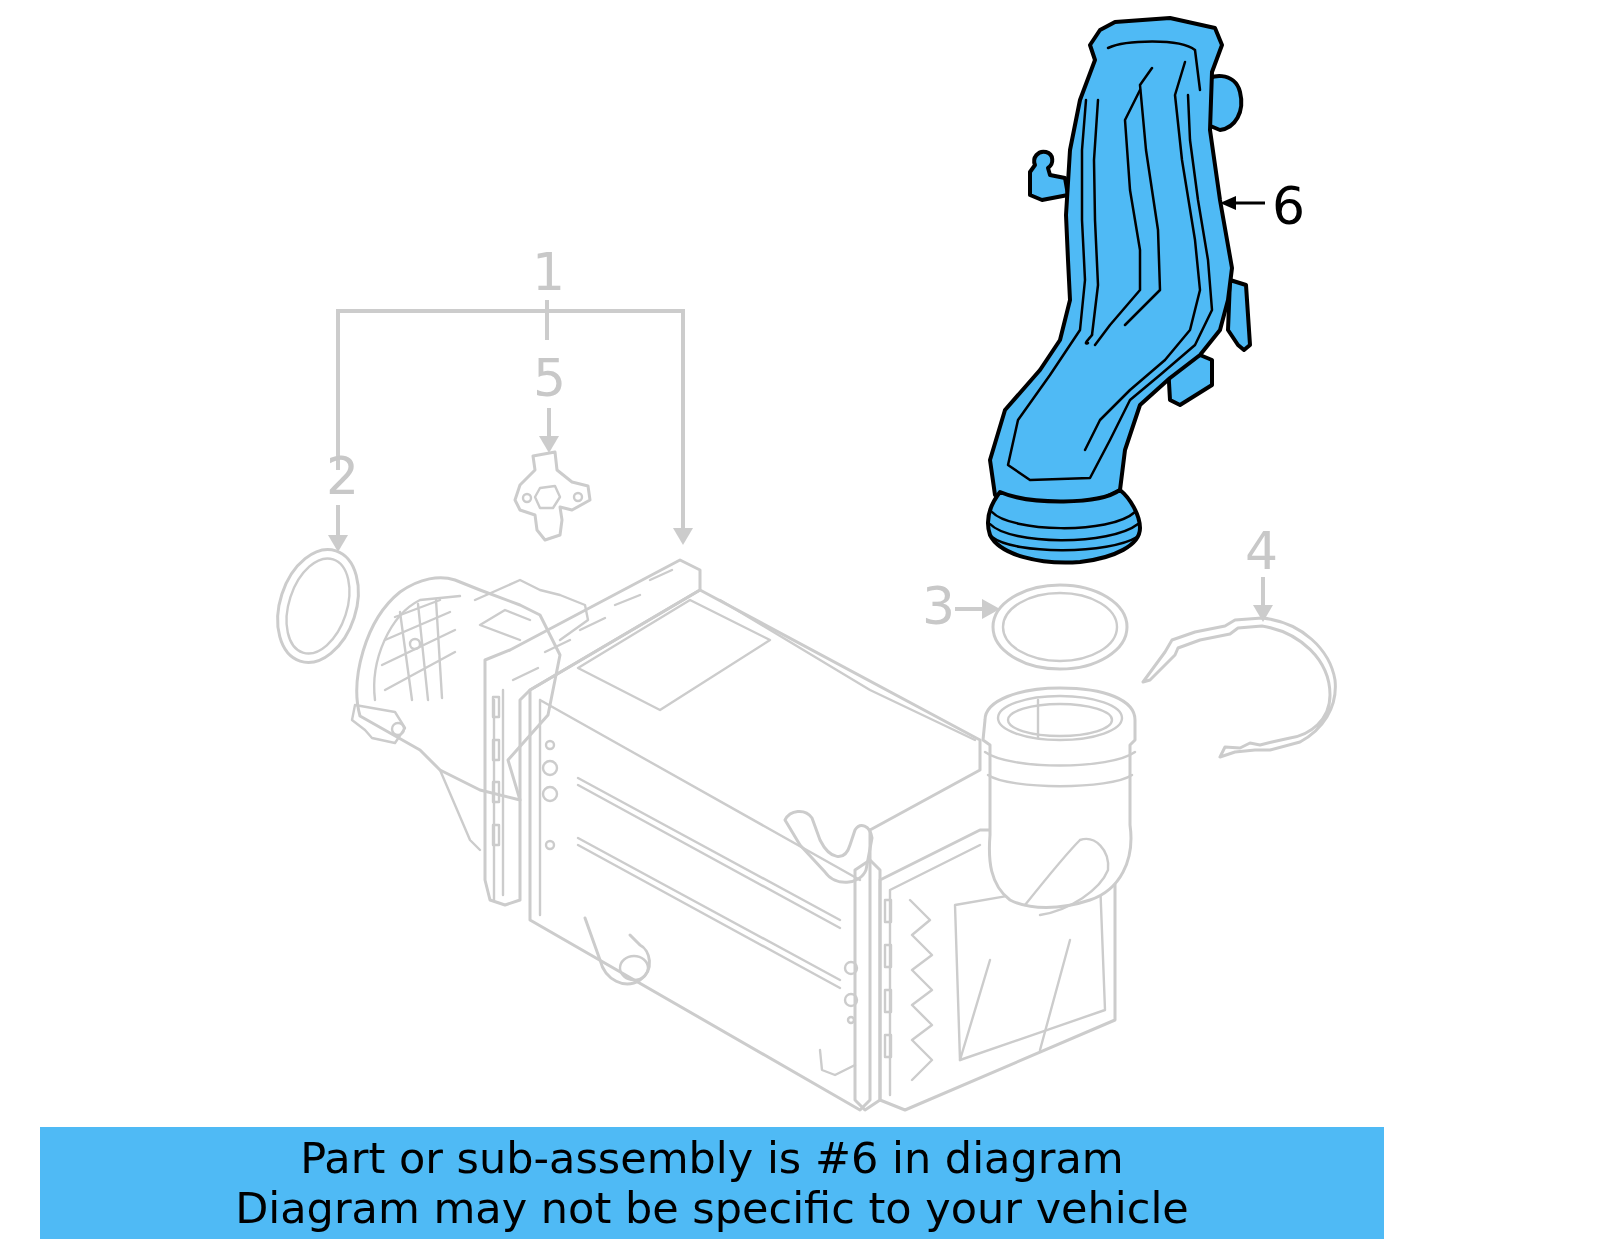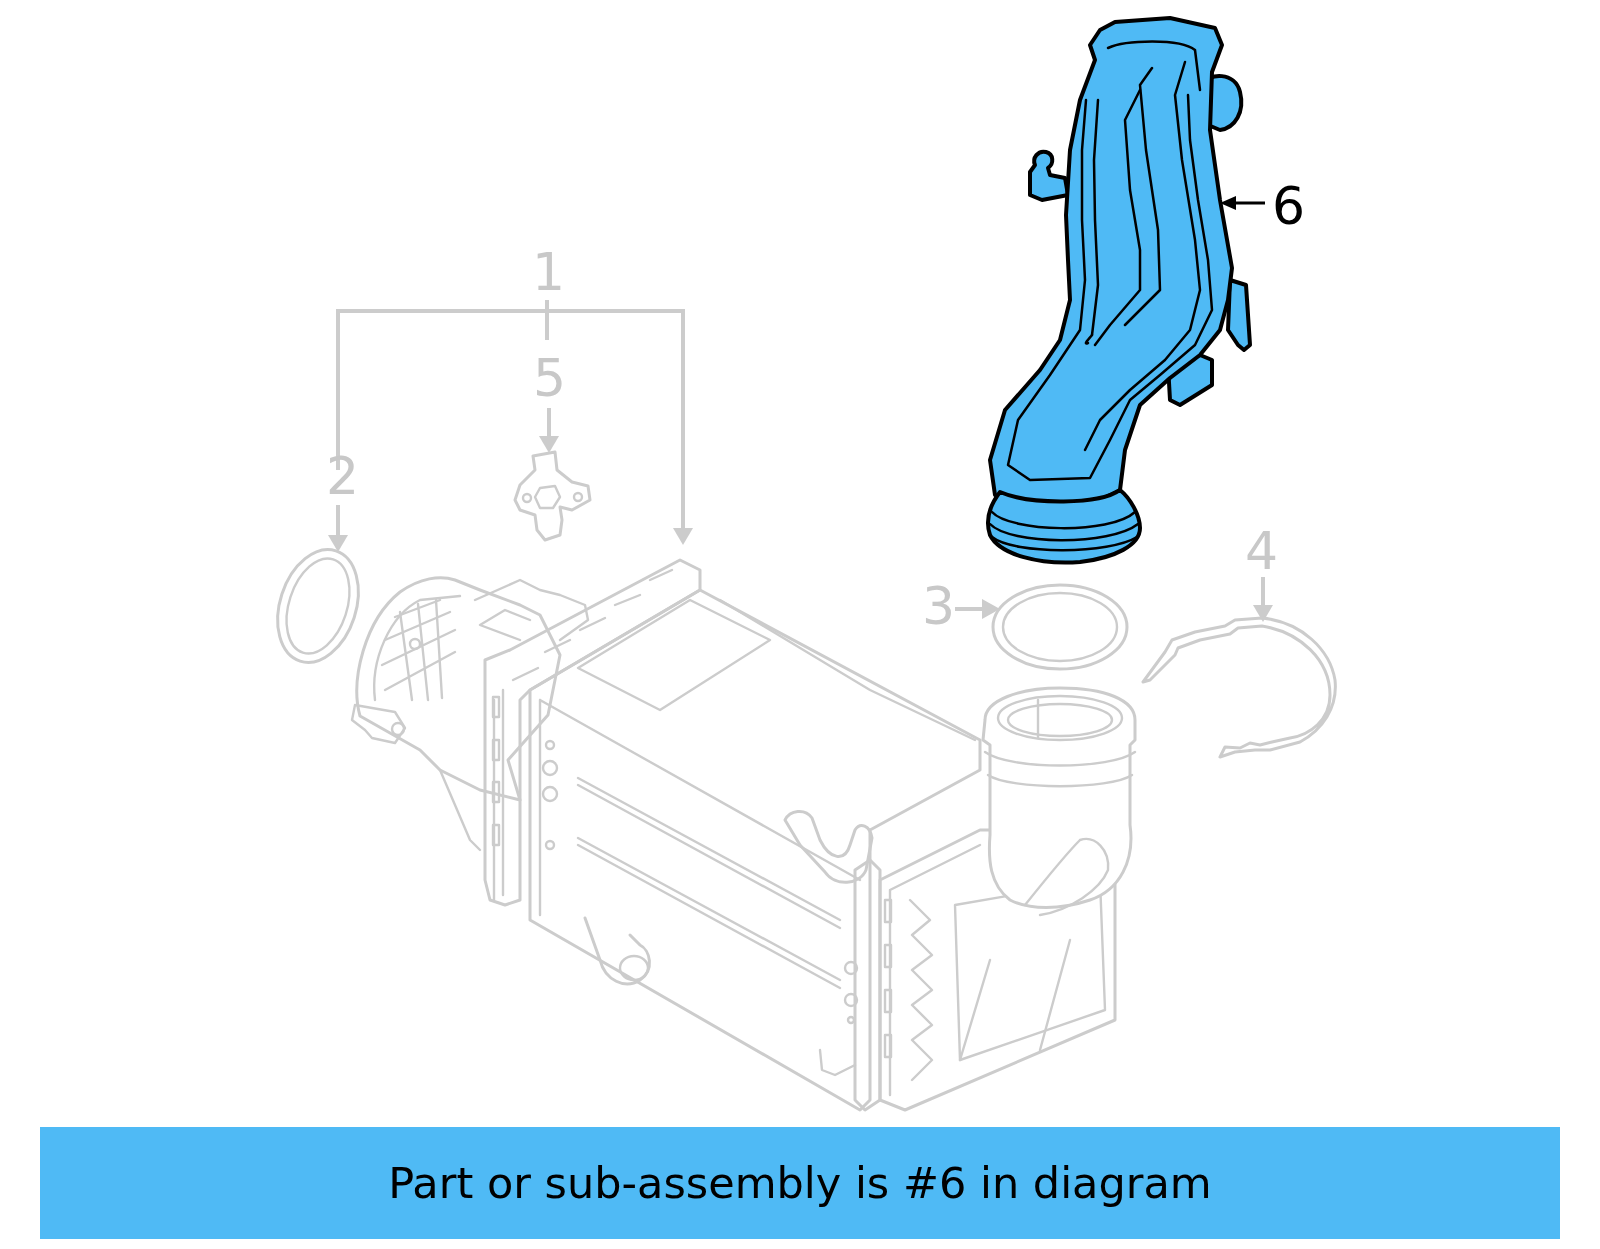--- a/index.html
+++ b/index.html
@@ -8,21 +8,21 @@
   #diagram { position: absolute; left: 0; top: 0; width: 1600px; height: 1249px; }
   .ghost { fill: none; stroke: #cccccc; stroke-width: 3; stroke-linejoin: round; stroke-linecap: round; }
   .ghost-thin { fill: none; stroke: #cccccc; stroke-width: 2.4; stroke-linejoin: round; stroke-linecap: round; }
   .ghost-fill { fill: #ffffff; stroke: #cccccc; stroke-width: 3; stroke-linejoin: round; }
   .leader { stroke: #cccccc; stroke-width: 4; fill: none; }
   .arrowhead { fill: #cccccc; }
   .callout { position: absolute; font-family: "DejaVu Sans", sans-serif; font-size: 52px; line-height: 1; color: #c8c8c8; }
   .callout.active { color: #000000; }
   .part { fill: #4fbaf5; stroke: #000000; stroke-width: 4; stroke-linejoin: round; }
   .part-line { fill: none; stroke: #000000; stroke-width: 2.5; stroke-linecap: round; stroke-linejoin: round; }
-  #banner { position: absolute; left: 40px; top: 1127px; width: 1520px; height: 112px;
+  #banner { position: absolute; left: 40px; top: 1127px; width: 1344px; height: 112px;
             background: #4fbaf5; display: flex; flex-direction: column; align-items: center; justify-content: center; }
   #banner .line { font-family: "DejaVu Sans", sans-serif; font-size: 43px; line-height: 50px; color: #000000; white-space: nowrap; }
 </style>
 </head>
 <body>
 
 <svg id="diagram" viewBox="0 0 1600 1249" xmlns="http://www.w3.org/2000/svg">
 
   <g>
     <line class="leader" x1="547" y1="300" x2="547" y2="340"></line>
@@ -162,13 +162,14 @@
 
 <div class="callout" style="left:532px; top:246px;">1</div>
 <div class="callout" style="left:326px; top:450px;">2</div>
 <div class="callout" style="left:922px; top:580px;">3</div>
 <div class="callout" style="left:1245px; top:525px;">4</div>
 <div class="callout" style="left:533px; top:352px;">5</div>
 <div class="callout active" style="left:1272px; top:180px;">6</div>
 
 <div id="banner">
   <div class="line">Part or sub-assembly is #6 in diagram</div>
+  <div class="line">Diagram may not be specific to your vehicle</div>
 </div>
 
 </body></html>

